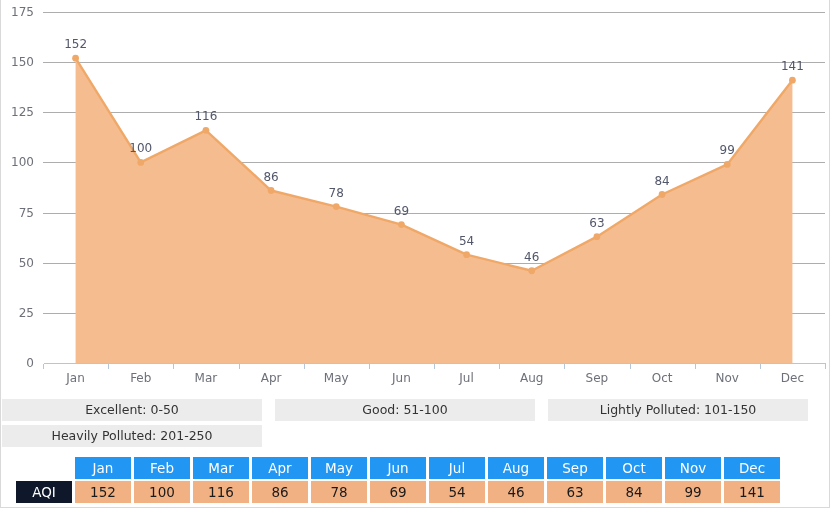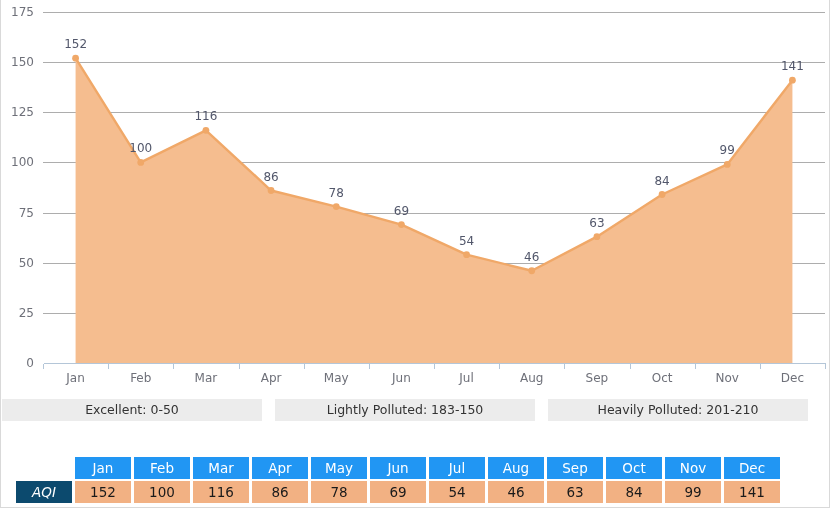--- a/index.html
+++ b/index.html
@@ -98,27 +98,26 @@
     padding: 0;
     white-space: nowrap;
   }
   .hdr-blank { background: transparent; width: 56px; }
   .hdr-month {
     background: #2196f3;
     color: #ffffff;
     width: 56px;
   }
   .row-label {
-    background: #0c4a6e;
+    background: #0f172a;
     color: #ffffff;
     text-align: right;
     padding-right: 7px;
     box-sizing: border-box;
     width: 56px;
-    font-style: italic;
   }
   .val-cell {
     background: #f2b183;
     color: #1a1a1a;
     width: 56px;
   }
 </style>
 </head>
 <body>
 
@@ -191,22 +190,23 @@
         <text x="726.25" y="154.43428571428572" class="pt-label">99</text>
         <text x="726.25" y="382" class="xtick-label">Nov</text>
         <circle cx="791.4166666666667" cy="80.19428571428574" r="3.4" fill="#f0a868"></circle>
         <text x="791.4166666666667" y="70.19428571428574" class="pt-label">141</text>
         <text x="791.4166666666667" y="382" class="xtick-label">Dec</text>
       </svg>
   </div>
 
   <div class="legend">
     <div class="legend-item">Excellent: 0-50</div>
-    <div class="legend-item">Lightly Polluted: 183-150</div>
-    <div class="legend-item">Heavily Polluted: 201-210</div>
+    <div class="legend-item">Good: 51-100</div>
+    <div class="legend-item">Lightly Polluted: 101-150</div>
+    <div class="legend-item">Heavily Polluted: 201-250</div>
   </div>
 
   <table class="data-table">
     <tbody id="table-body">
         <tr>
           <td class="hdr-blank"></td>
           <td class="hdr-month">Jan</td>
           <td class="hdr-month">Feb</td>
           <td class="hdr-month">Mar</td>
           <td class="hdr-month">Apr</td>

